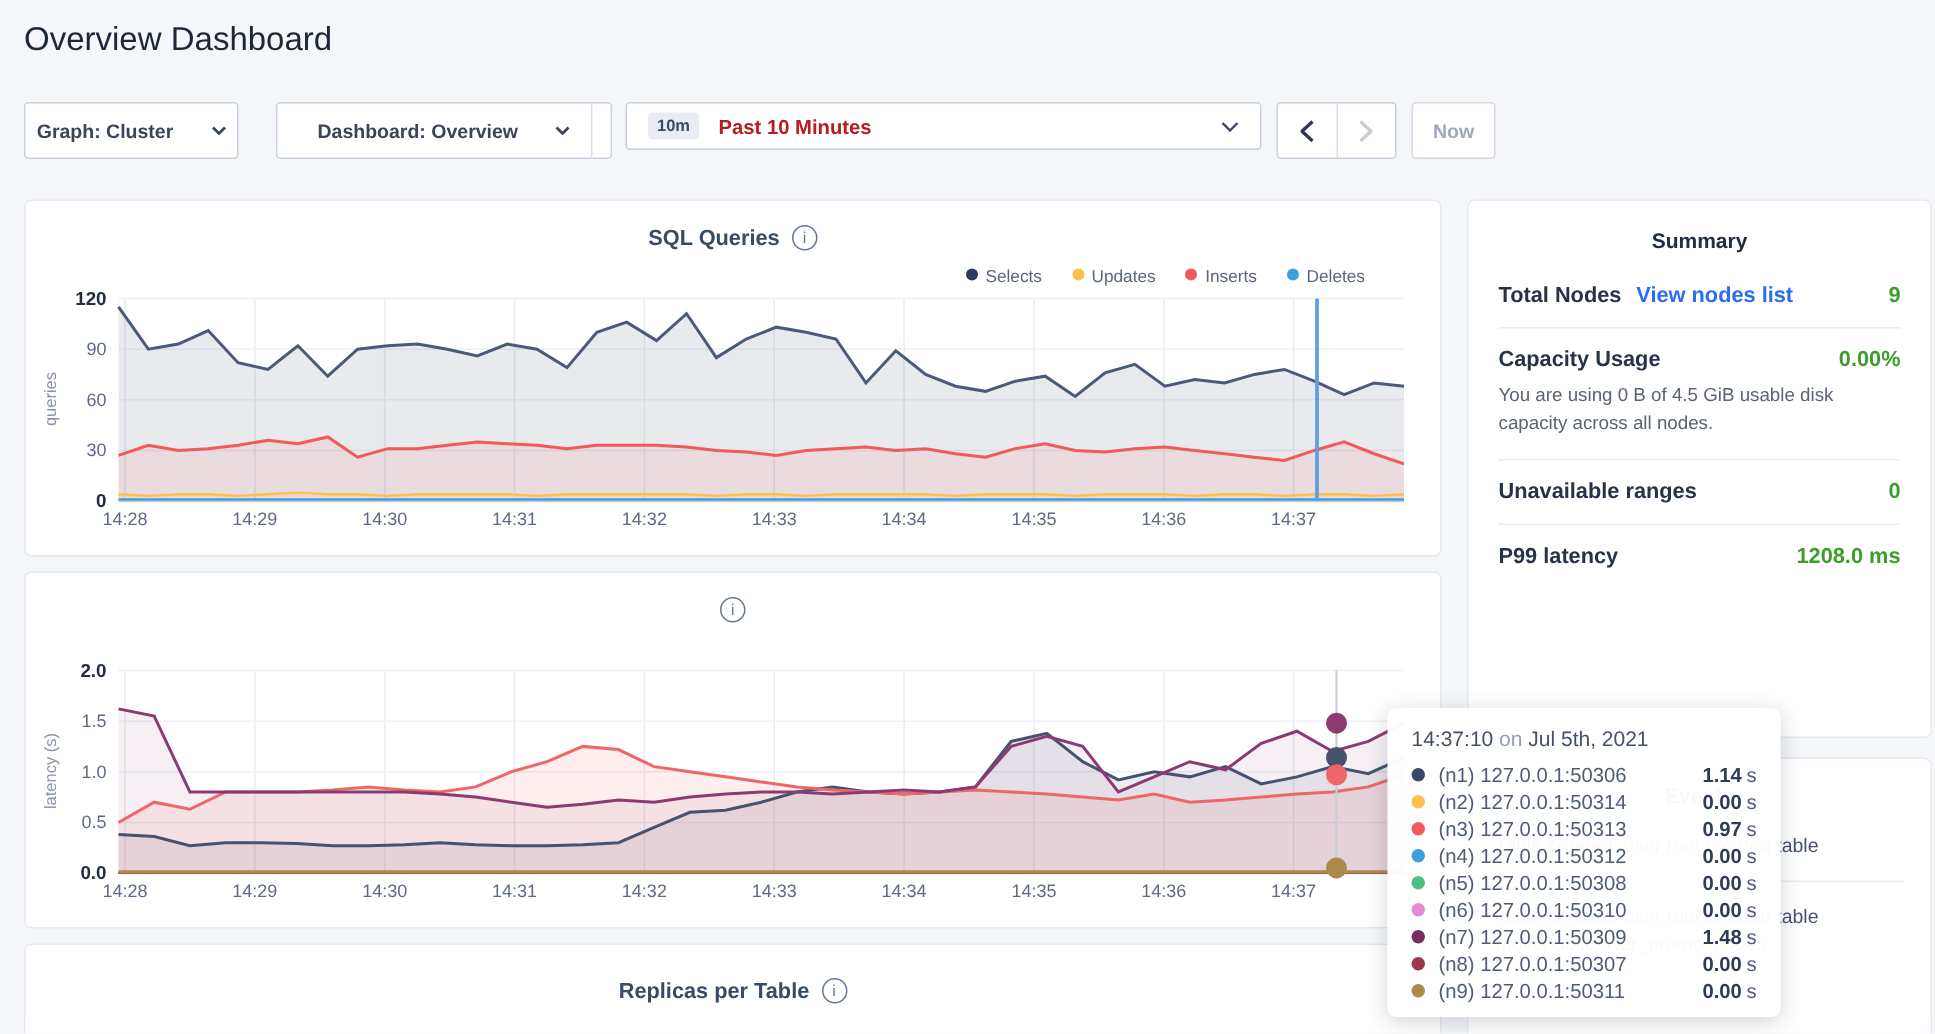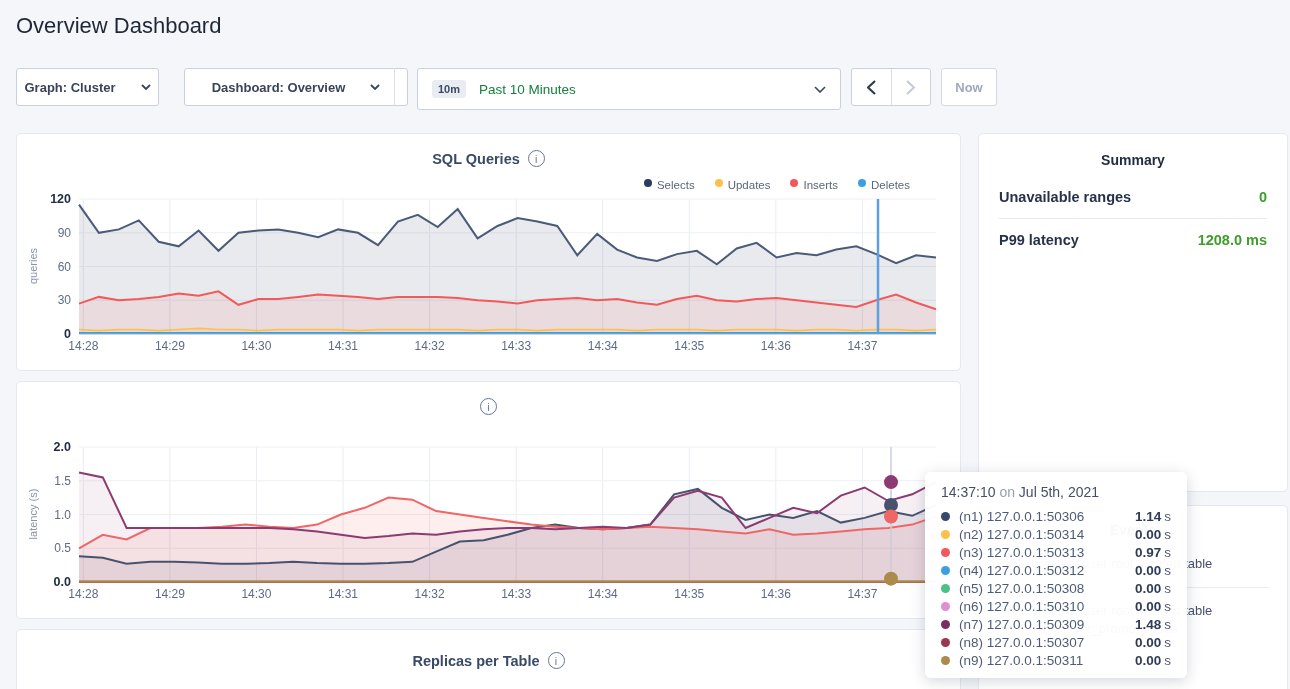--- a/index.html
+++ b/index.html
@@ -5,25 +5,25 @@
   html,body{margin:0;padding:0}
   body{width:1290px;height:689px;overflow:hidden;position:relative;
        background:#f4f6f9;font-family:"Liberation Sans",sans-serif;color:#242e44}
   h1{font-size:22px;font-weight:400;color:#1e2735;margin:0;position:absolute;left:16px;top:13px}
 
   
   .tbtn{position:absolute;top:68px;height:38px;background:#fff;border:1px solid #c9d0de;
         border-radius:3px;display:flex;align-items:center;justify-content:center;gap:25px;
         font-size:13px;font-weight:700;color:#394458;cursor:pointer;box-sizing:border-box}
   .divider{position:absolute;top:68px;left:394px;width:1px;height:38px;background:#d9dee8}
-  .timepick{position:absolute;top:68px;left:417px;width:424px;height:42px;background:#fff;
+  .timepick{position:absolute;top:68px;left:417px;width:424px;height:32px;background:#fff;
         border:1px solid #c9d0de;border-radius:3px;display:flex;align-items:center;
         padding:0 14px;box-sizing:border-box;cursor:pointer}
   .badge{background:#e9edf3;border-radius:3px;padding:3px 6px;font-size:11px;font-weight:700;color:#3c4a66}
-  .timepick .lbl{font-size:13.5px;font-weight:400;color:#15803d;margin-left:13px}
+  .timepick .lbl{font-size:13.5px;font-weight:700;color:#b91c1c;margin-left:13px}
   .timepick .chev{margin-left:auto}
   .navgroup{position:absolute;top:68px;left:851px;width:80px;height:38px;background:#fff;
         border:1px solid #c9d0de;border-radius:3px;display:flex;box-sizing:border-box}
   .navgroup button{flex:1;background:none;border:none;display:flex;align-items:center;
         justify-content:center;cursor:pointer;padding:0}
   .navgroup button + button{border-left:1px solid #d9dee8}
   .nowbtn{position:absolute;top:68px;left:941px;width:56px;height:38px;background:#fff;
         border:1px solid #d4d9e3;border-radius:3px;font-size:13px;font-weight:700;
         color:#a0a8ba;cursor:default}
 
@@ -236,20 +236,34 @@
     </div>
   </section>
 </div>
 
 <div class="side-col">
   <aside class="card summary">
     <h3>Summary</h3>
     <div id="summary-rows">
         <div class="srow">
           <div class="srow-head">
+            <span class="slabel">Total Nodes</span>
+            <a class="slink">View nodes list</a>
+            <span class="sval">9</span>
+          </div>
+        </div>
+        <div class="srow">
+          <div class="srow-head">
+            <span class="slabel">Capacity Usage</span>
+            <span class="sval">0.00%</span>
+          </div>
+          <div class="ssub">You are using 0 B of 4.5 GiB usable disk capacity across all nodes.</div>
+        </div>
+        <div class="srow">
+          <div class="srow-head">
             <span class="slabel">Unavailable ranges</span>
             <span class="sval">0</span>
           </div>
         </div>
         <div class="srow">
           <div class="srow-head">
             <span class="slabel">P99 latency</span>
             <span class="sval">1208.0 ms</span>
           </div>
         </div>

